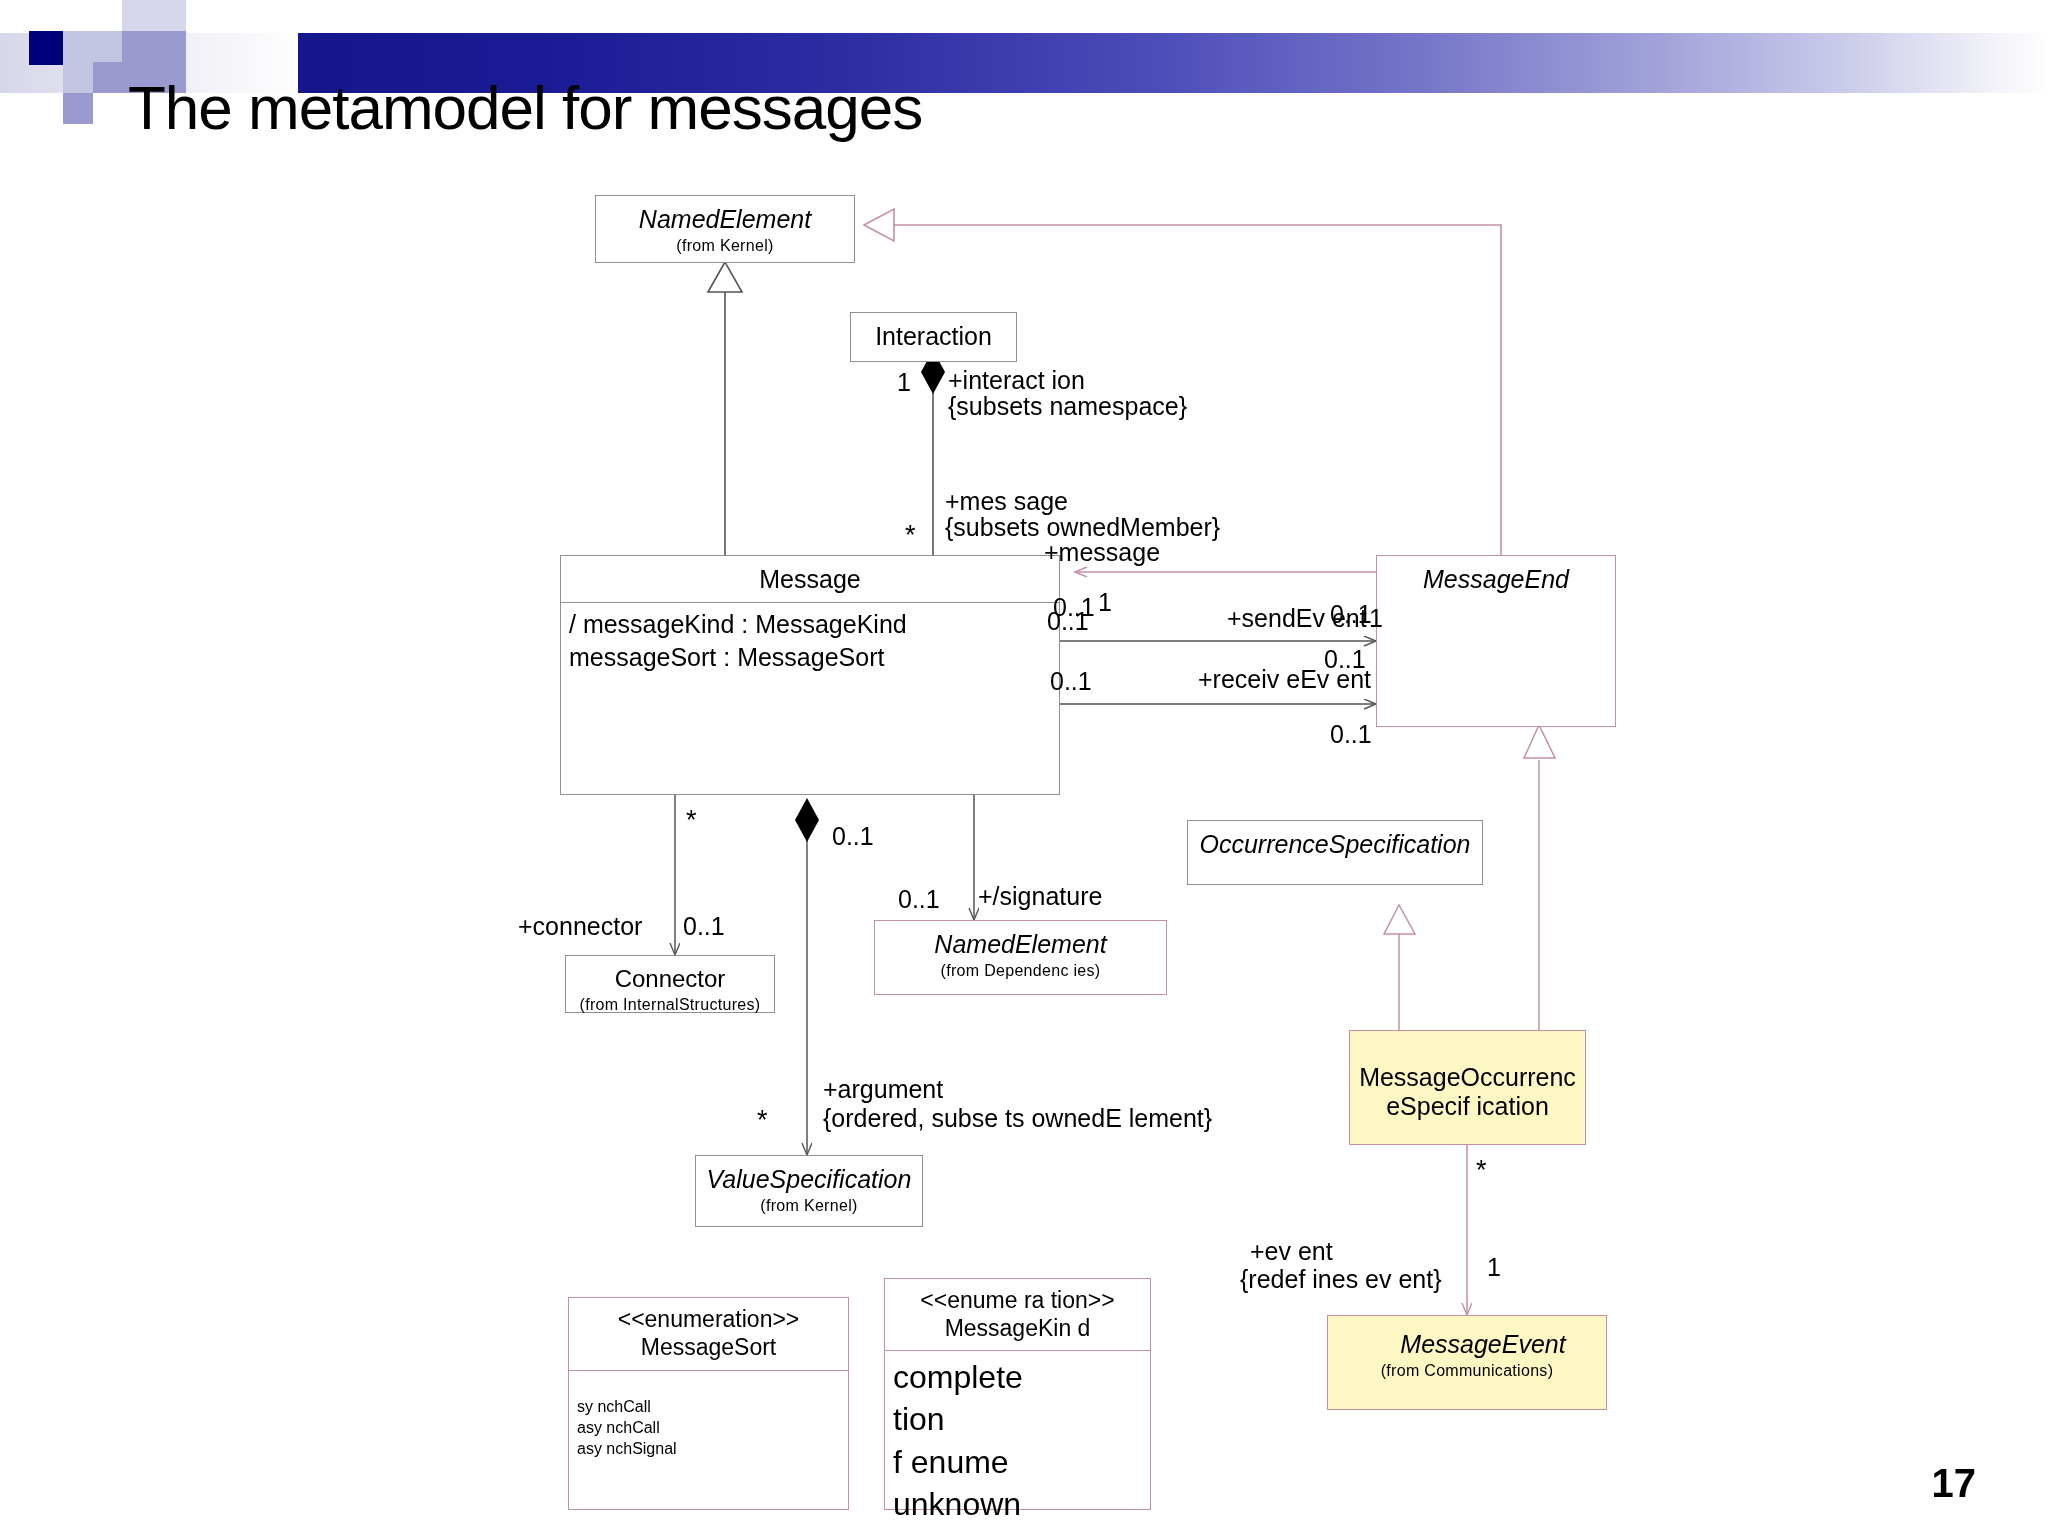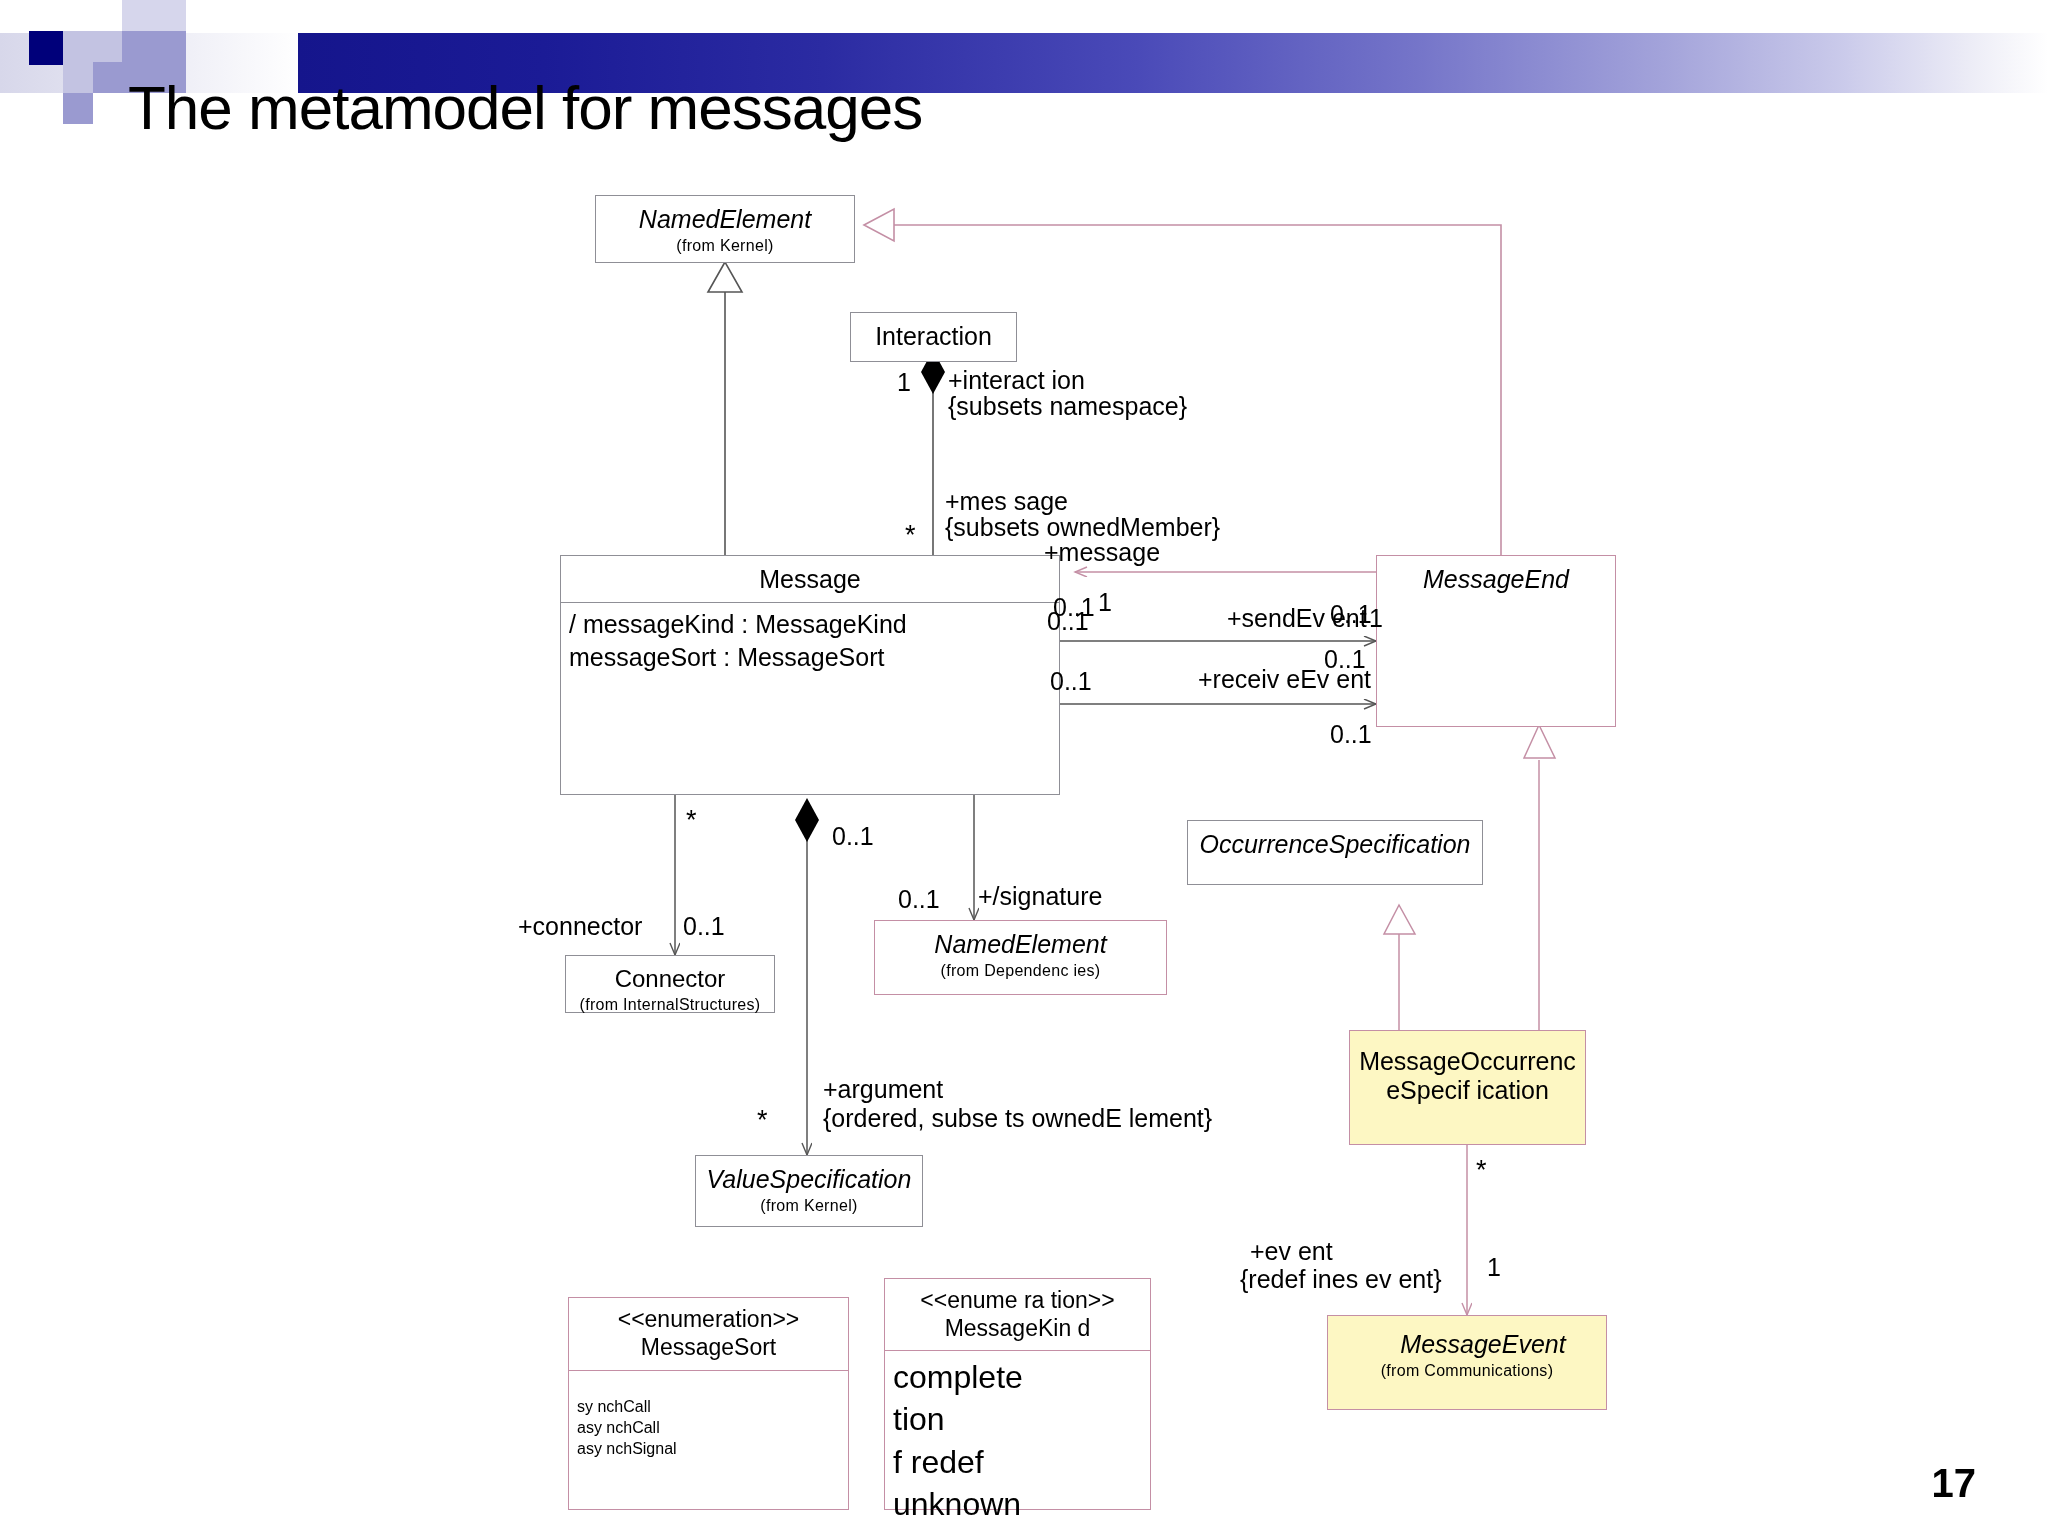--- a/index.html
+++ b/index.html
@@ -252,21 +252,21 @@
     <div class="cls pink" style="left:862px; top:920px; width:293px; height:75px;">
       <div class="cls-name ital">NamedElement</div>
       <div class="cls-from">(from Dependenc ies)</div>
     </div>
 
     <div class="cls" style="left:1175px; top:820px; width:296px; height:65px;">
       <div class="cls-name ital">OccurrenceSpecification</div>
     </div>
 
     <div class="cls yellow-pink" style="left:1337px; top:1030px; width:237px; height:115px;">
-      <div class="cls-name" style="padding-top:16px;">MessageOccurrenc</div>
+      <div class="cls-name" style="padding-top:32px;">MessageOccurrenc</div>
       <div class="cls-name" style="padding-top:0;">eSpecif ication</div>
     </div>
 
     <div class="cls" style="left:683px; top:1155px; width:228px; height:72px;">
       <div class="cls-name ital">ValueSpecification</div>
       <div class="cls-from">(from Kernel)</div>
     </div>
 
     <div class="cls yellow-pink" style="left:1315px; top:1315px; width:280px; height:95px;">
       <div class="cls-name ital" style="padding-top:14px;margin-left:32px;">MessageEvent</div>
@@ -284,21 +284,21 @@
       </div>
     </div>
 
     <div class="cls pink" style="left:872px; top:1278px; width:267px; height:232px;">
       <div class="cls-stereo">&lt;&lt;enume ra tion&gt;&gt;</div>
       <div class="cls-stereo" style="padding-top:1px;">MessageKin d</div>
       <div class="cls-sep" style="margin-top:8px;"></div>
       <div class="cls-attrs" style="font-size:32px;">
         <div>complete</div>
         <div>tion</div>
-        <div>f redef</div>
+        <div>f enume</div>
         <div>unknown</div>
       </div>
     </div>
 
     <div class="lbl" style="left:885px; top:368px;">1</div>
     <div class="lbl" style="left:936px; top:366px;">+interact ion</div>
     <div class="lbl" style="left:936px; top:392px;">{subsets namespace}</div>
 
     <div class="lbl ast" style="left:893px; top:520px;">*</div>
     <div class="lbl" style="left:933px; top:487px;">+mes sage</div>

